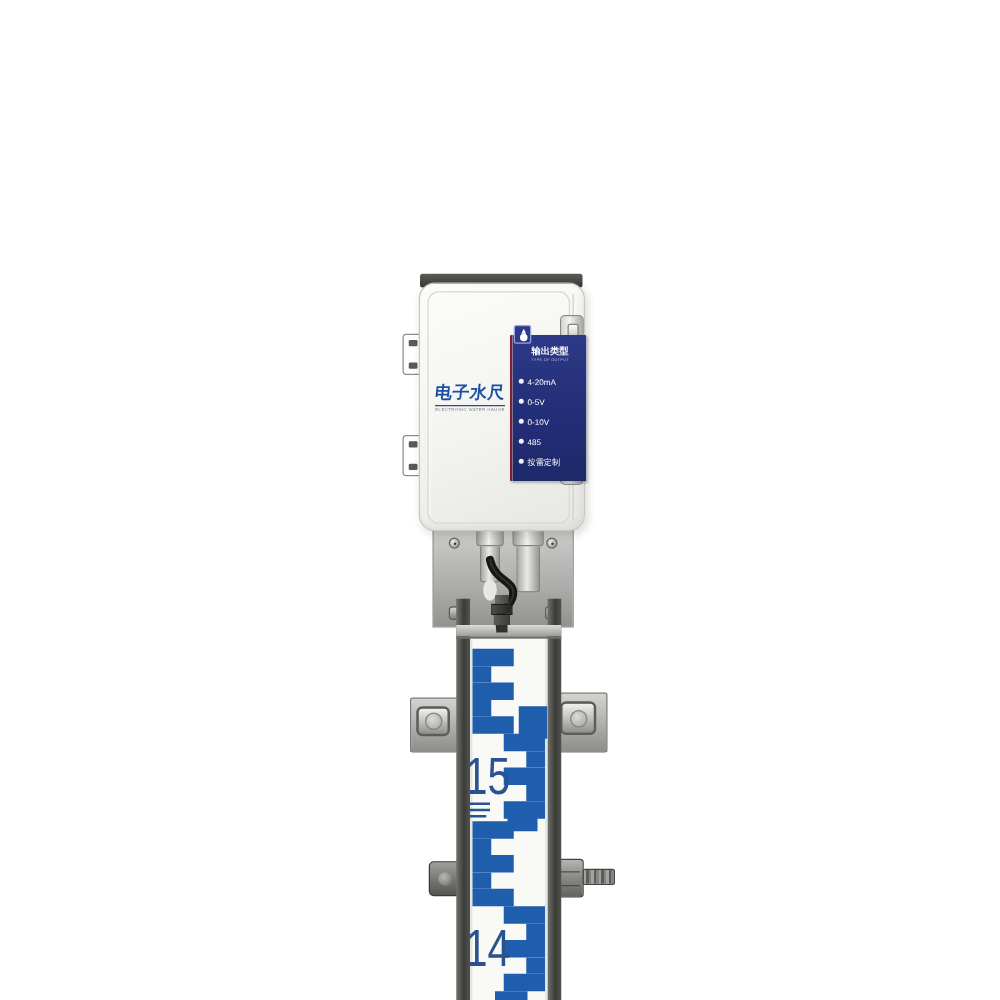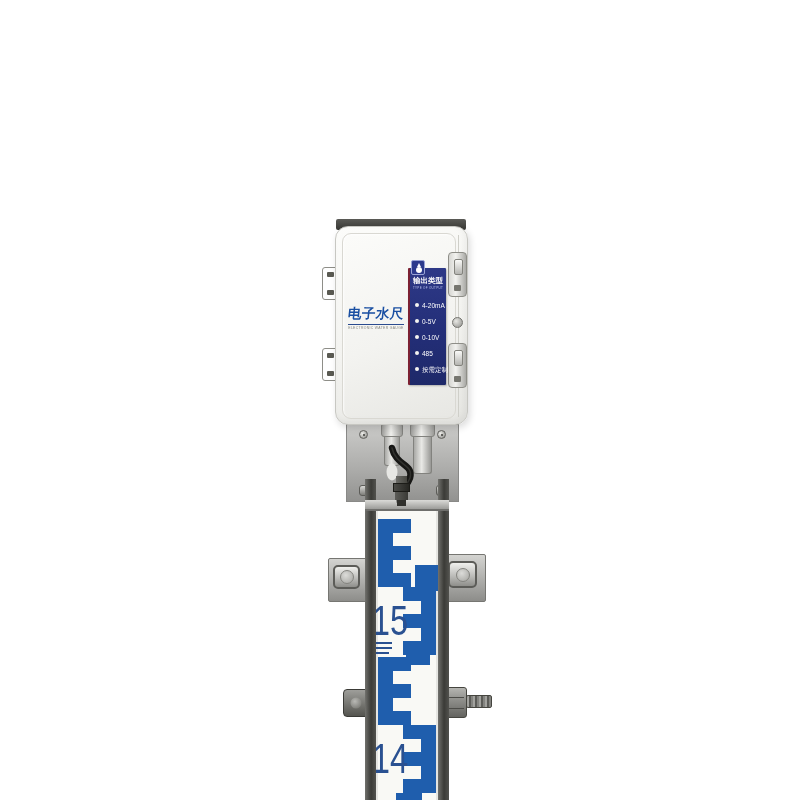--- a/index.html
+++ b/index.html
@@ -42,21 +42,21 @@
   
   .brand{position:absolute;left:345px;top:305px;width:62px;text-align:center;z-index:6;}
   .brand-title{font-size:13.5px;font-weight:bold;color:#1a4fa2;letter-spacing:.5px;
                transform:skewX(-6deg);white-space:nowrap;}
   .brand-line{width:56px;height:1px;background:#2a4b8f;margin:1px auto 1px;}
   .brand-sub{height:5px;position:relative;}
   .brand-sub span{position:absolute;left:50%;top:0;transform:translateX(-50%) scale(.34);
                transform-origin:center top;font-size:10px;letter-spacing:1px;color:#84847e;white-space:nowrap;}
 
   
-  .panel{position:absolute;left:408px;top:268px;width:38px;height:117px;z-index:6;
+  .panel{position:absolute;left:408px;top:268px;width:61px;height:117px;z-index:6;
          background:linear-gradient(180deg,#2e3987 0%,#232e78 55%,#1e2969 100%);
          border-left:2px solid #7c2133;border-radius:1px;padding-top:8px;
          box-shadow:1px 1px 2px rgba(0,0,0,.25);text-align:center;}
   .panel-header{position:relative;height:10px;}
   .panel-header span{position:absolute;left:50%;top:0;transform:translateX(-50%) scale(.62);
          transform-origin:center top;font-size:12px;font-weight:bold;color:#ffffff;white-space:nowrap;}
   .panel-subheader{position:relative;height:7px;}
   .panel-subheader span{position:absolute;left:50%;top:0;transform:translateX(-50%) scale(.3);
          transform-origin:center top;font-size:10px;color:#b9c2ef;letter-spacing:1px;white-space:nowrap;}
   .options{margin-top:5px;}

